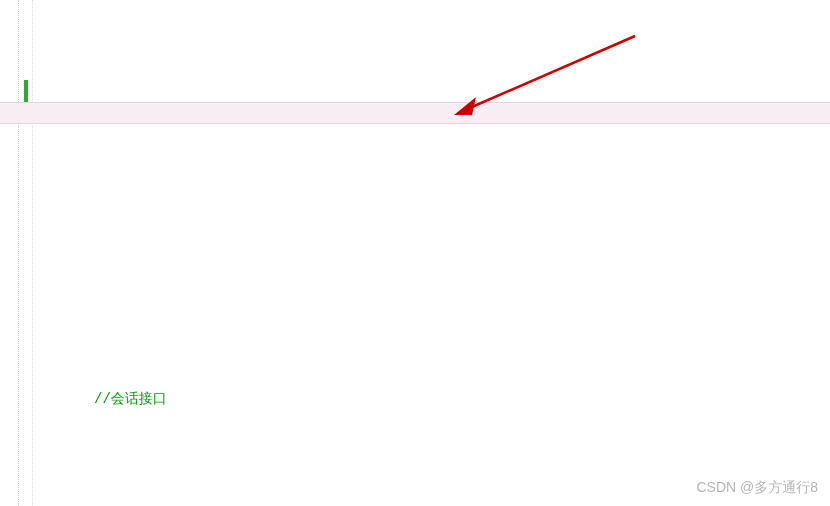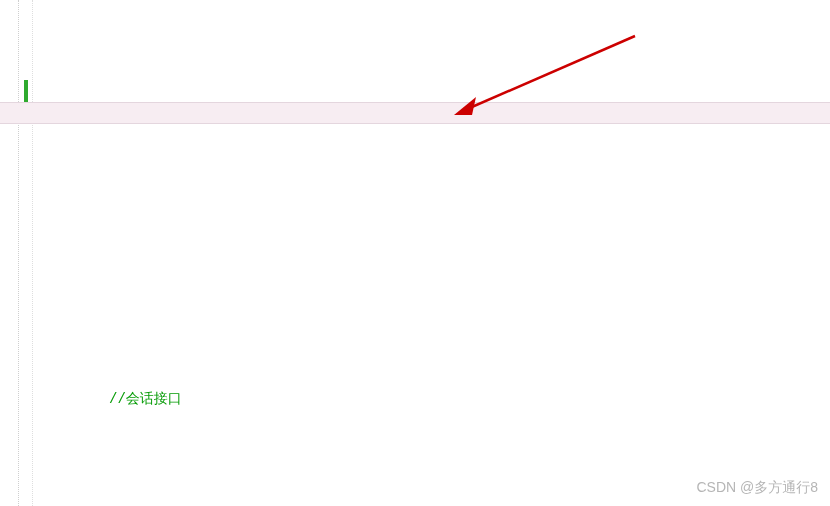--- a/index.html
+++ b/index.html
@@ -38,21 +38,21 @@
   }
   .changebar {
     position: absolute;
     left: 24px;
     width: 4px;
     background: #2eaa2e;
   }
   .line { height: 22px; padding-left: 12px; position: relative; z-index: 1; }
   .ind1 { padding-left: 58px; }
   .tok-kw   { color: #079c07; }
-  .tok-cmt  { color: #079c07; margin-left: 15px; }
+  .tok-cmt  { color: #079c07; }
   .tok-punc { color: #333; }
   .highlight-row {
     position: absolute;
     left: 0;
     right: 0;
     height: 22px;
     background: #f7edf2;
     z-index: 0;
     border-top: 1px solid #e4d6de;
     border-bottom: 1px solid #e4d6de;

